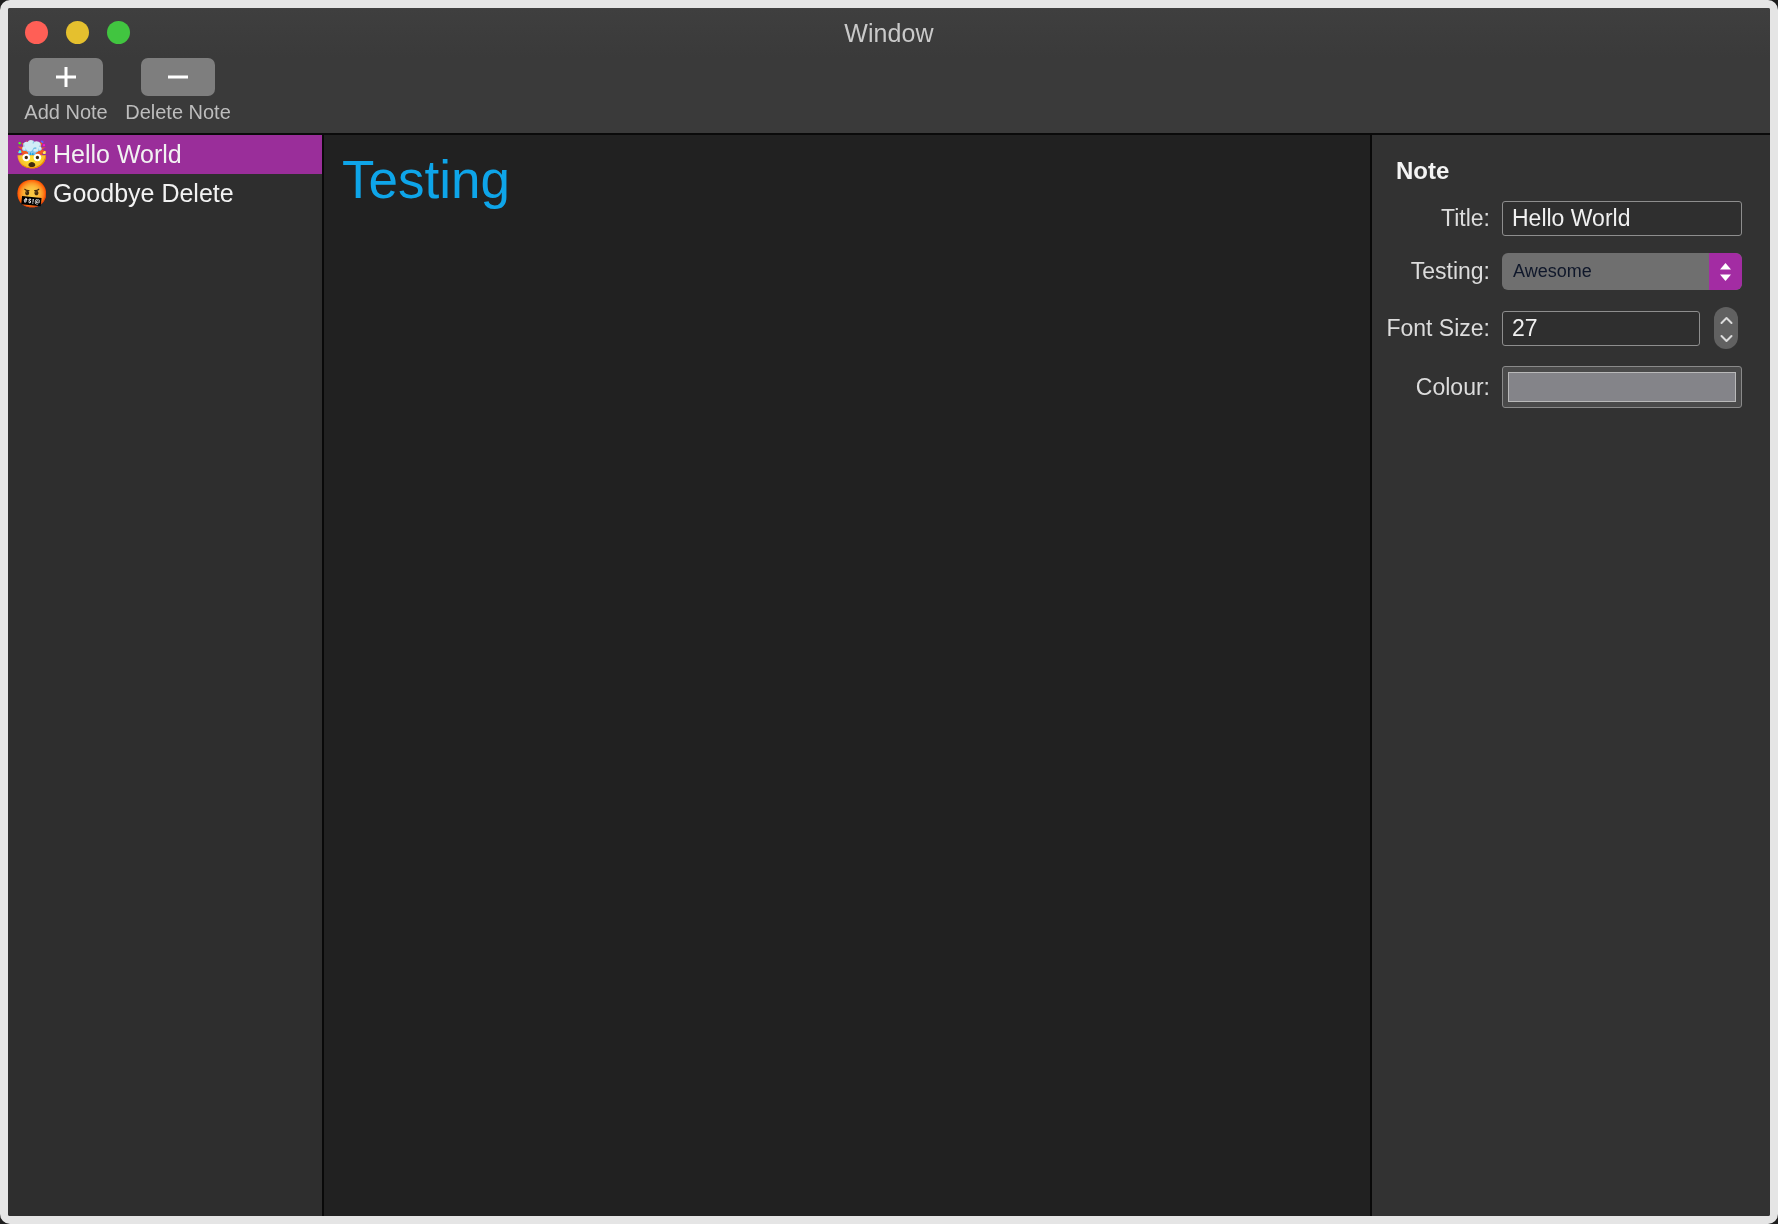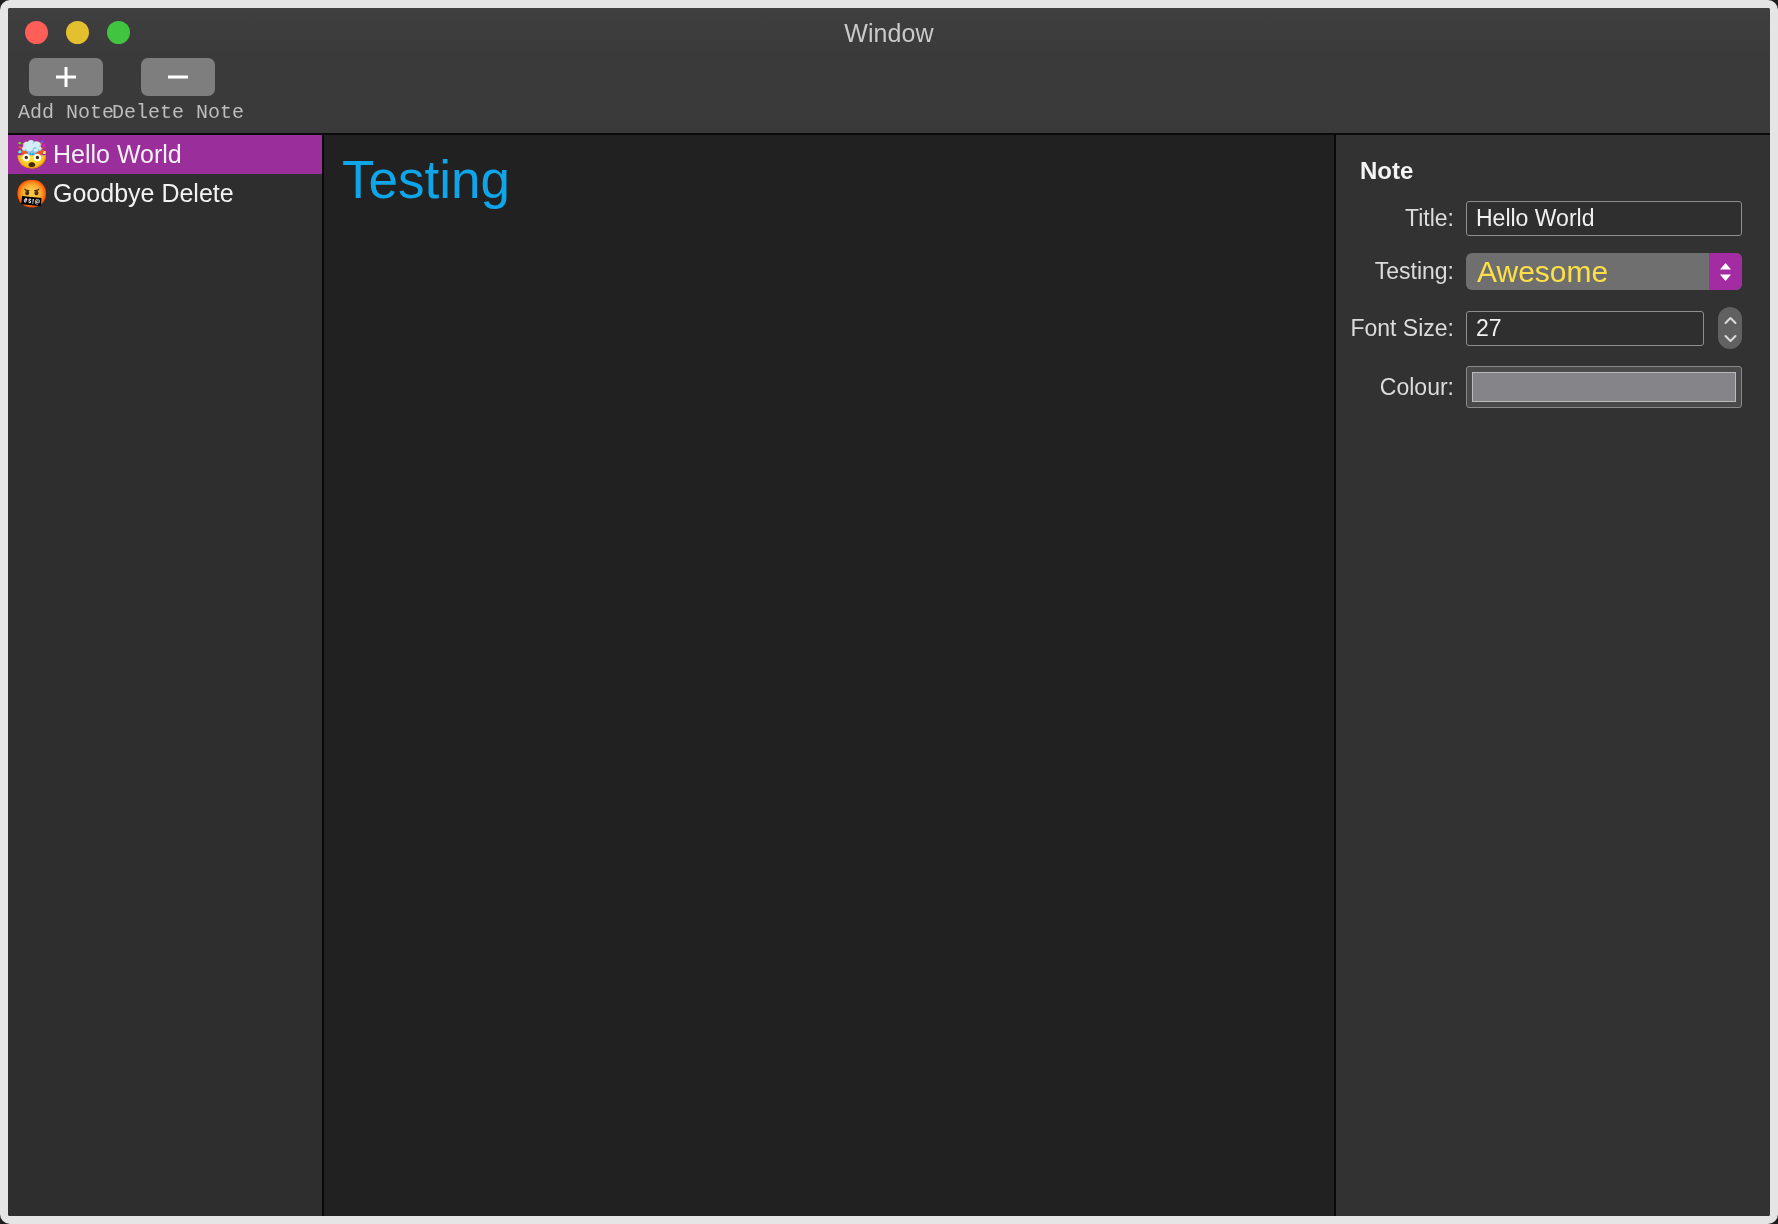--- a/index.html
+++ b/index.html
@@ -55,21 +55,20 @@
     font-size: 25px;
     letter-spacing: 0.1px;
   }
 
   
   #toolbar {
     flex: 0 0 77px;
     background: #3a3a3a;
     position: relative;
     border-bottom: 2px solid #0a0a0a;
-    font-family: Liberation Mono, monospace;
   }
   .toolbar-item {
     position: absolute;
     top: 0;
     display: flex;
     flex-direction: column;
     align-items: center;
     width: 110px;
   }
   #toolbar-add    { left: 3px; }
@@ -188,38 +187,38 @@
 
   
   .popup-button {
     flex: 1 1 auto;
     height: 37px;
     background: #6f6f6f;
     border-radius: 6px;
     display: flex;
     align-items: center;
     position: relative;
-    color: #fde047;
-    font-size: 30px;
+    color: #0f172a;
+    font-size: 18px;
     padding-left: 11px;
     overflow: hidden;
   }
   .popup-arrows {
     position: absolute;
     right: 0; top: 0; bottom: 0;
     width: 33px;
     background: #a32ca3;
     border-radius: 0 6px 6px 0;
     display: flex;
     align-items: center;
     justify-content: center;
   }
 
   
-  .stepper-row .text-input { flex: 0 0 auto; width: 238px; }
+  .stepper-row .text-input { flex: 0 0 auto; width: 198px; }
   .stepper {
     width: 24px;
     height: 42px;
     background: #616161;
     border-radius: 12px;
     margin-left: 14px;
     display: flex;
     flex-direction: column;
     align-items: center;
     justify-content: space-around;

